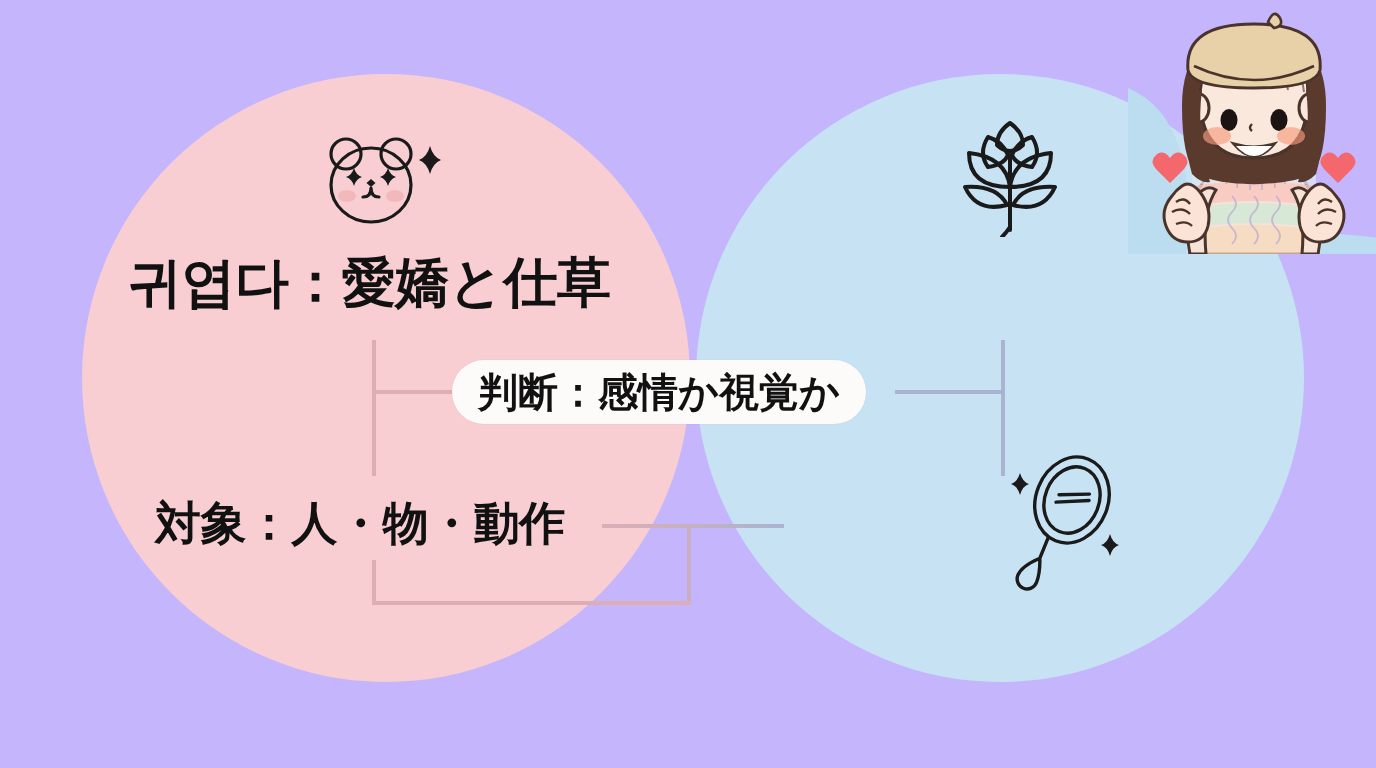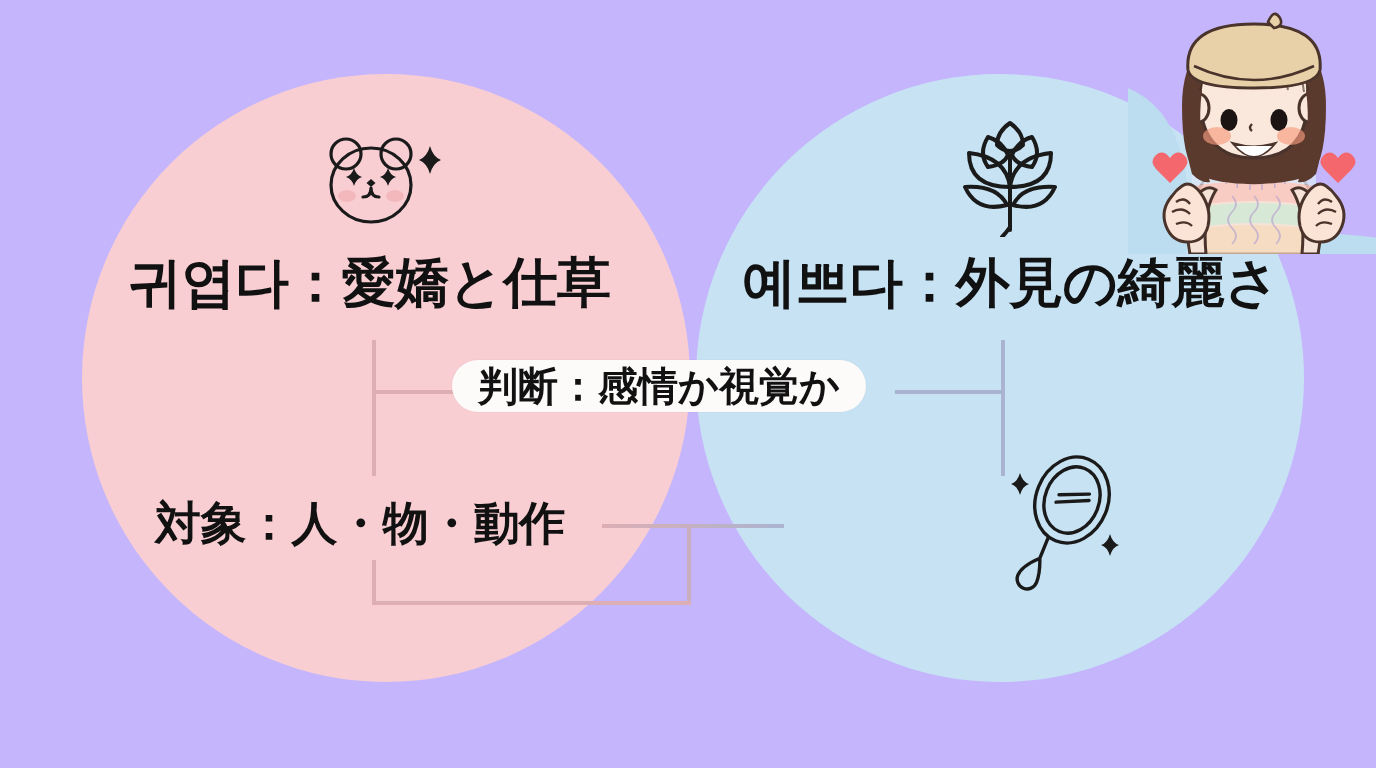--- a/index.html
+++ b/index.html
@@ -106,21 +106,21 @@
     left: 155px; top: 500px;
     font-size: 46px;
     line-height: 1;
     text-align: center;
   }
 
   
   #center-pill {
     position: absolute;
     left: 452px; top: 360px;
-    height: 52px;
+    height: 64px;
     padding: 0 26px;
     background: #fdfafa;
     border-radius: 32px;
     display: flex;
     align-items: center;
     justify-content: flex-start;
     box-shadow: 0 0 0 1px rgba(0,0,0,0.02);
   }
   #center-pill .pill-text {
     font-size: 40px;
@@ -199,21 +199,20 @@
         <path d="M58 52 L86 40"></path>
         <path d="M58 60 L88 46"></path>
         <path d="M64 96 L64 118 q-14 14 -14 24 a10 10 0 0 0 20 0 q0 -10 -6 -24 z"></path>
       </g>
       <path d="M20 25 q2.5 9 9 11 q-6.5 2 -9 11 q-2.5 -9 -9 -11 q6.5 -2 9 -11 z" fill="#1a1a1a" stroke="none"></path>
       <path d="M110 86 q2.5 9 9 11 q-6.5 2 -9 11 q-2.5 -9 -9 -11 q6.5 -2 9 -11 z" fill="#1a1a1a" stroke="none"></path>
     </svg>
   </div>
 
   <div id="title-left" class="heading">귀엽다：愛嬌と仕草</div>
-  <div id="title-right" class="heading">예쁘다：外見の綺麗さ</div>
   <div id="label-left-lower" class="heading">対象：人・物・動作</div>
 
   <div id="center-pill">
     <span class="pill-text">判断：感情か視覚か</span>
   </div>
 
   <div id="character">
     <svg viewBox="0 0 252 258" width="252" height="258">
       <defs>
         <clipPath id="charclip">

